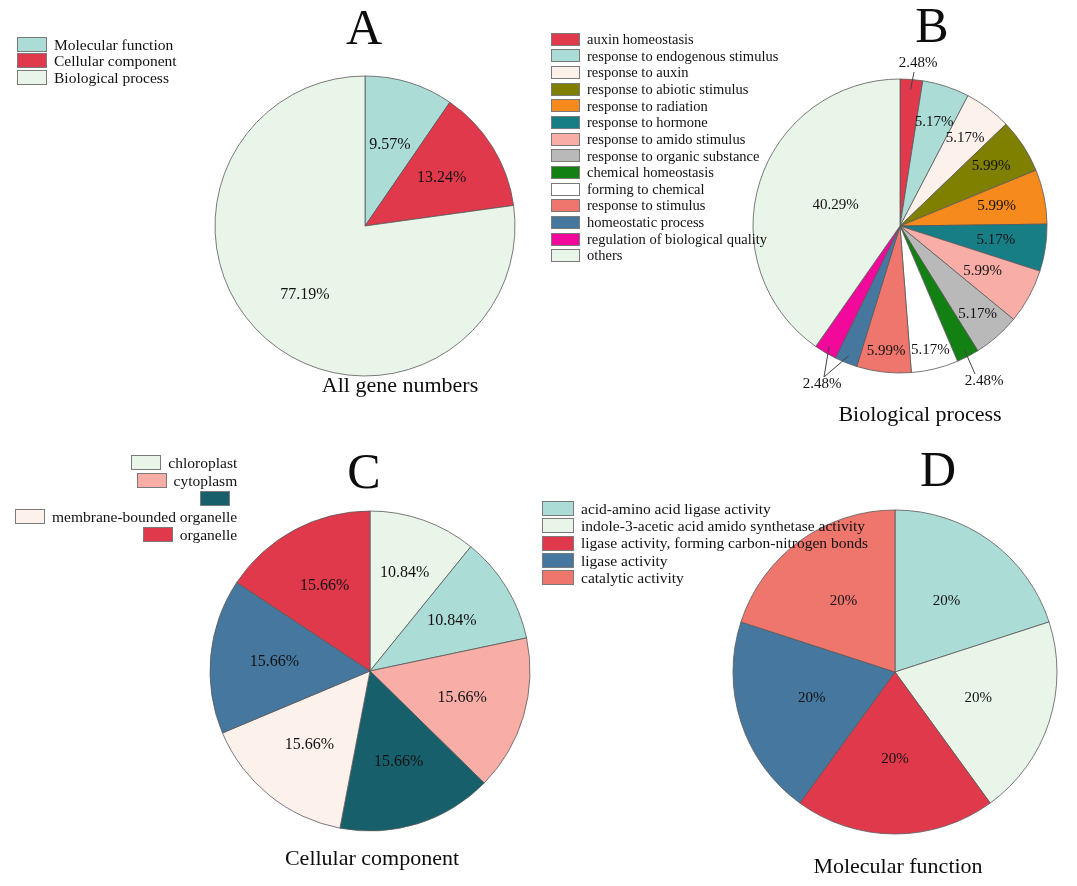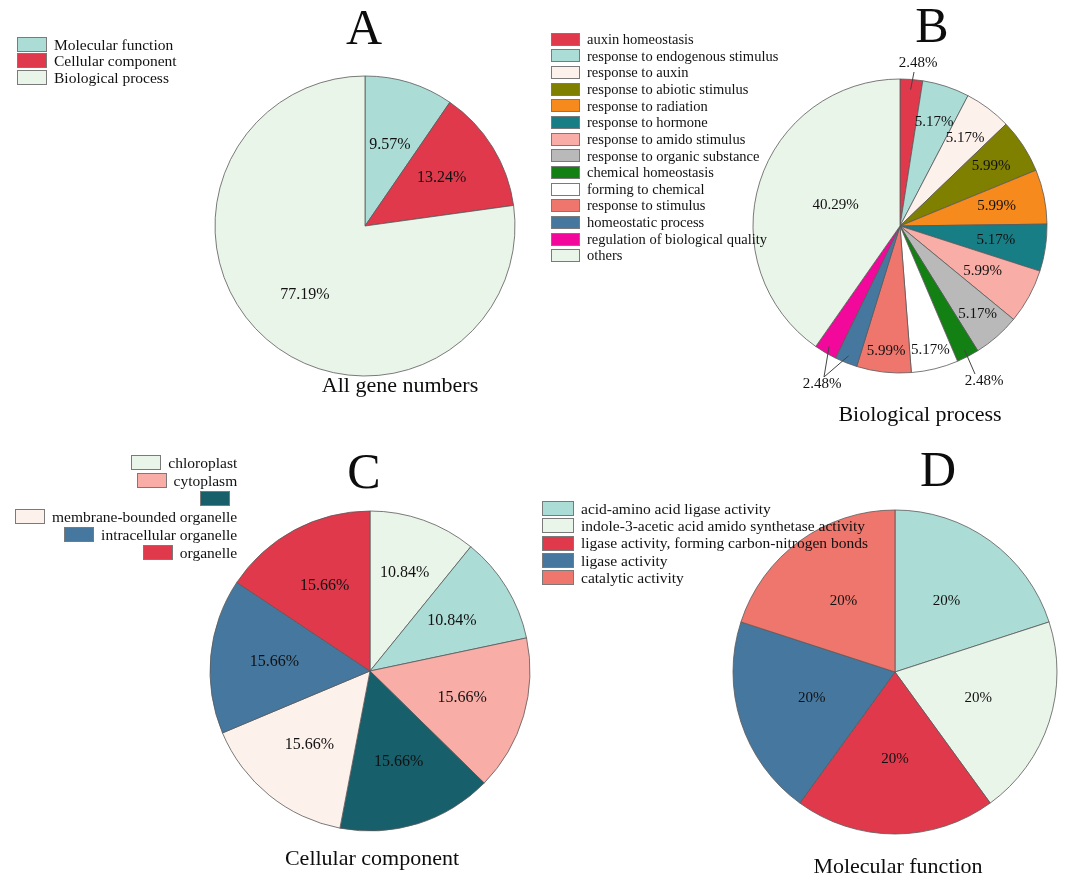--- a/index.html
+++ b/index.html
@@ -194,24 +194,20 @@
         <span class="legend-label">cytoplasm</span>
       </div>
       <div class="legend-row">
         <span class="swatch" style="background: rgb(23, 95, 107);"></span>
       </div>
       <div class="legend-row">
         <span class="swatch" style="background: rgb(253, 241, 236);"></span>
         <span class="legend-label">membrane-bounded organelle</span>
       </div>
       <div class="legend-row">
-        <span class="swatch" style="background: rgb(70, 120, 159);"></span>
-        <span class="legend-label">intracellular organelle</span>
-      </div>
-      <div class="legend-row">
         <span class="swatch" style="background: rgb(224, 57, 76);"></span>
         <span class="legend-label">organelle</span>
       </div>
     </div>
   <div class="legend legend-d">
       <div class="legend-row">
         <span class="swatch" style="background: rgb(172, 220, 214);"></span>
         <span class="legend-label">acid-amino acid ligase activity</span>
       </div>
       <div class="legend-row">

